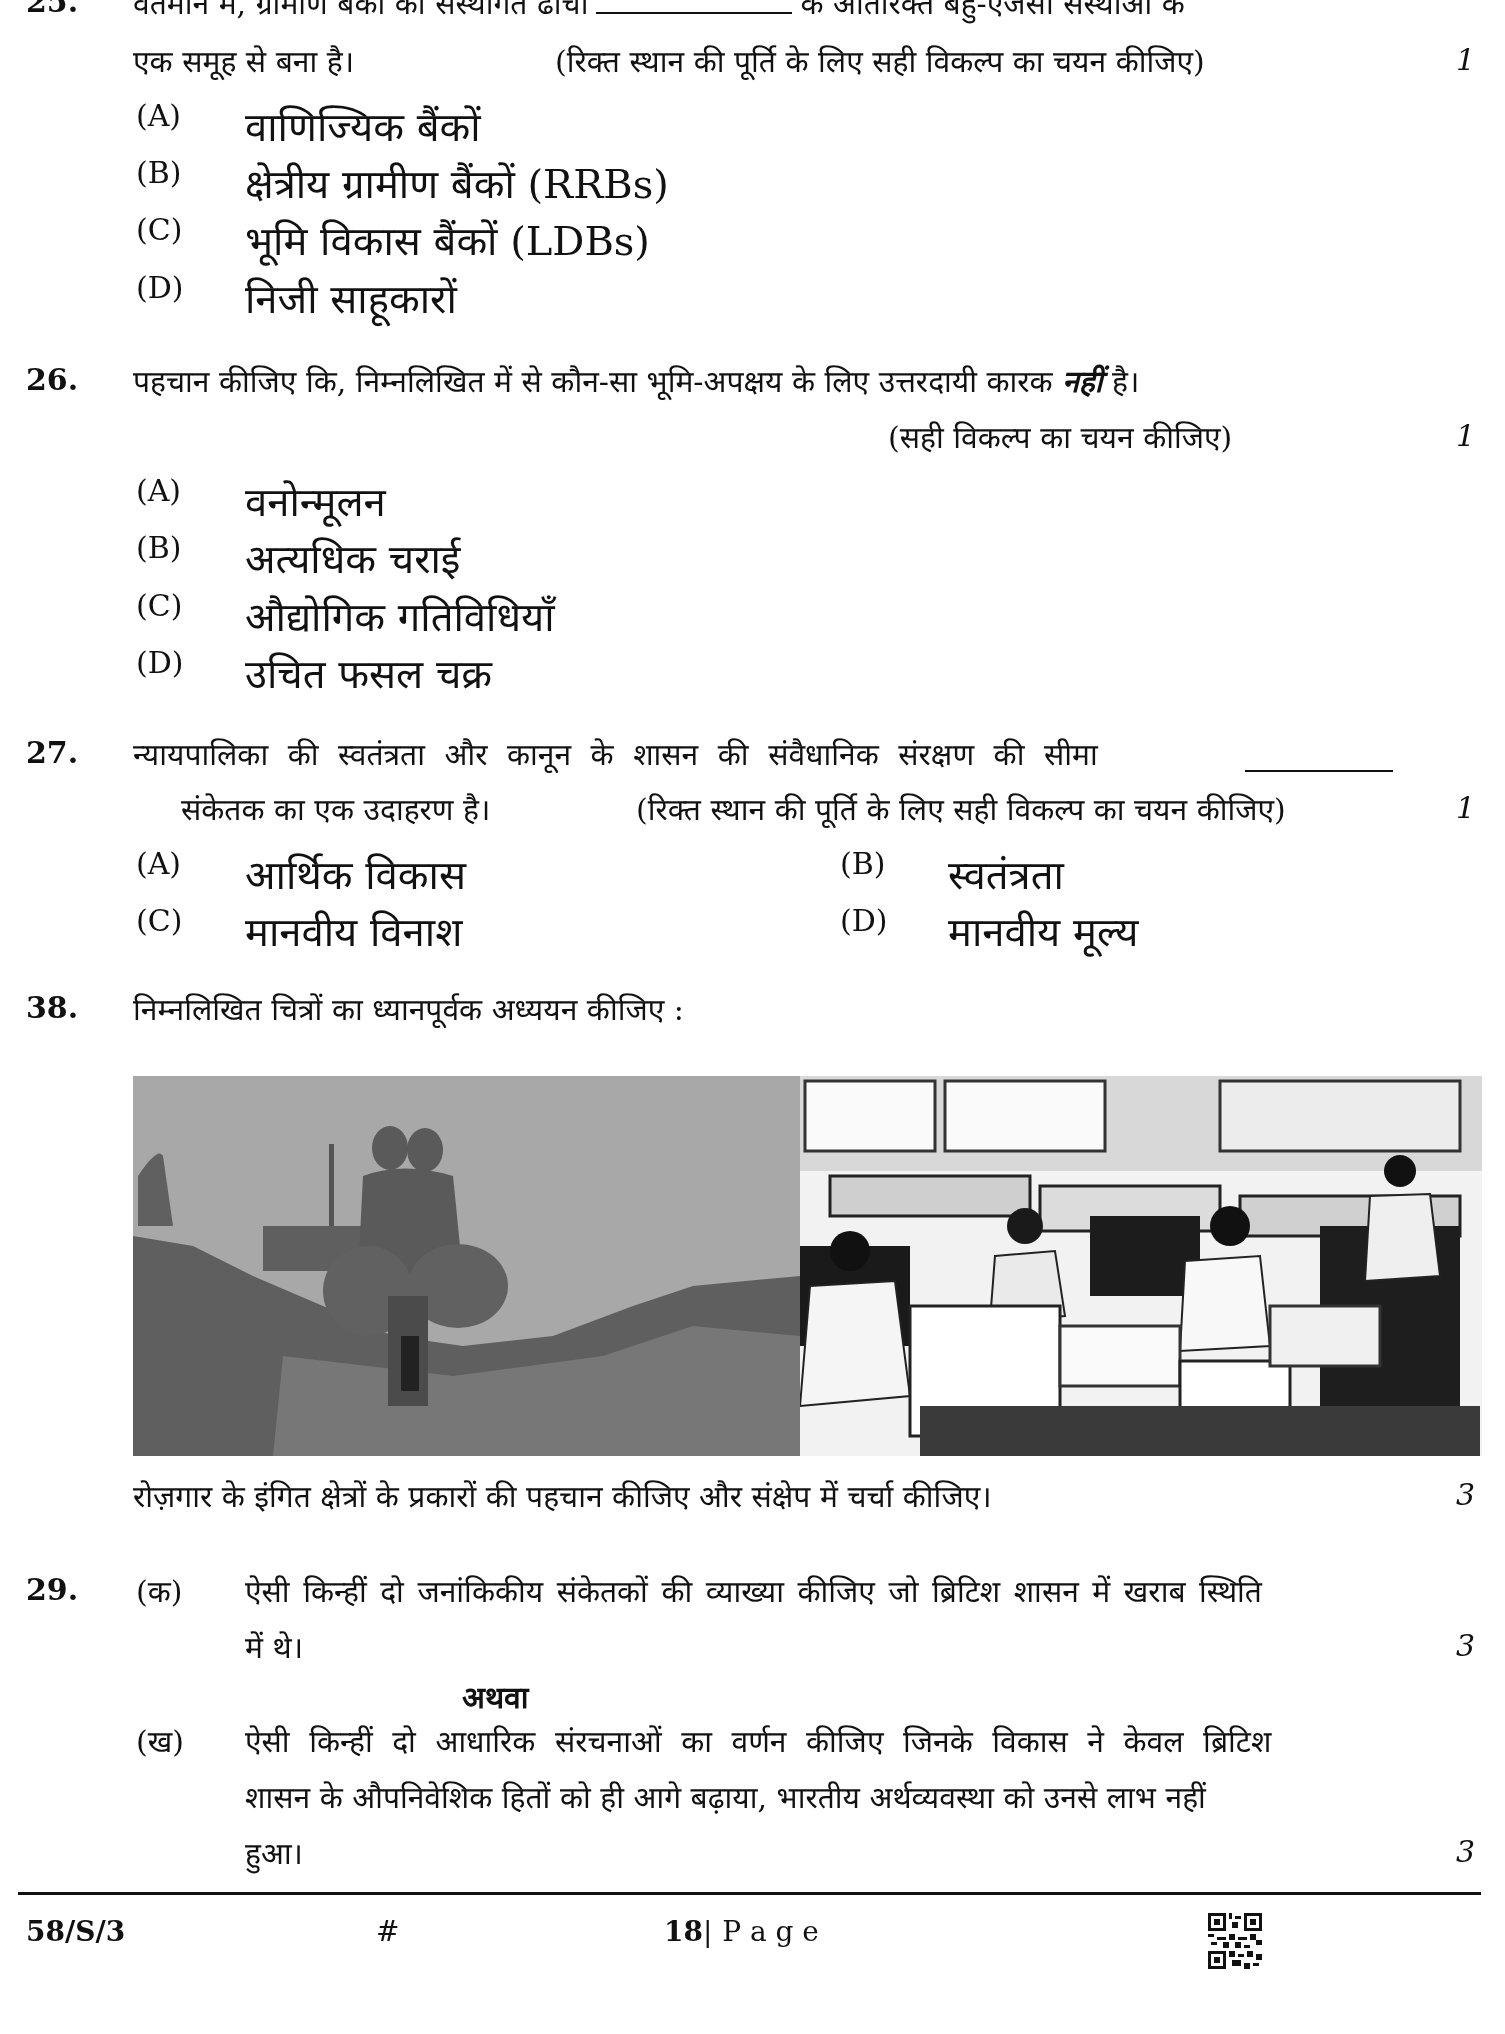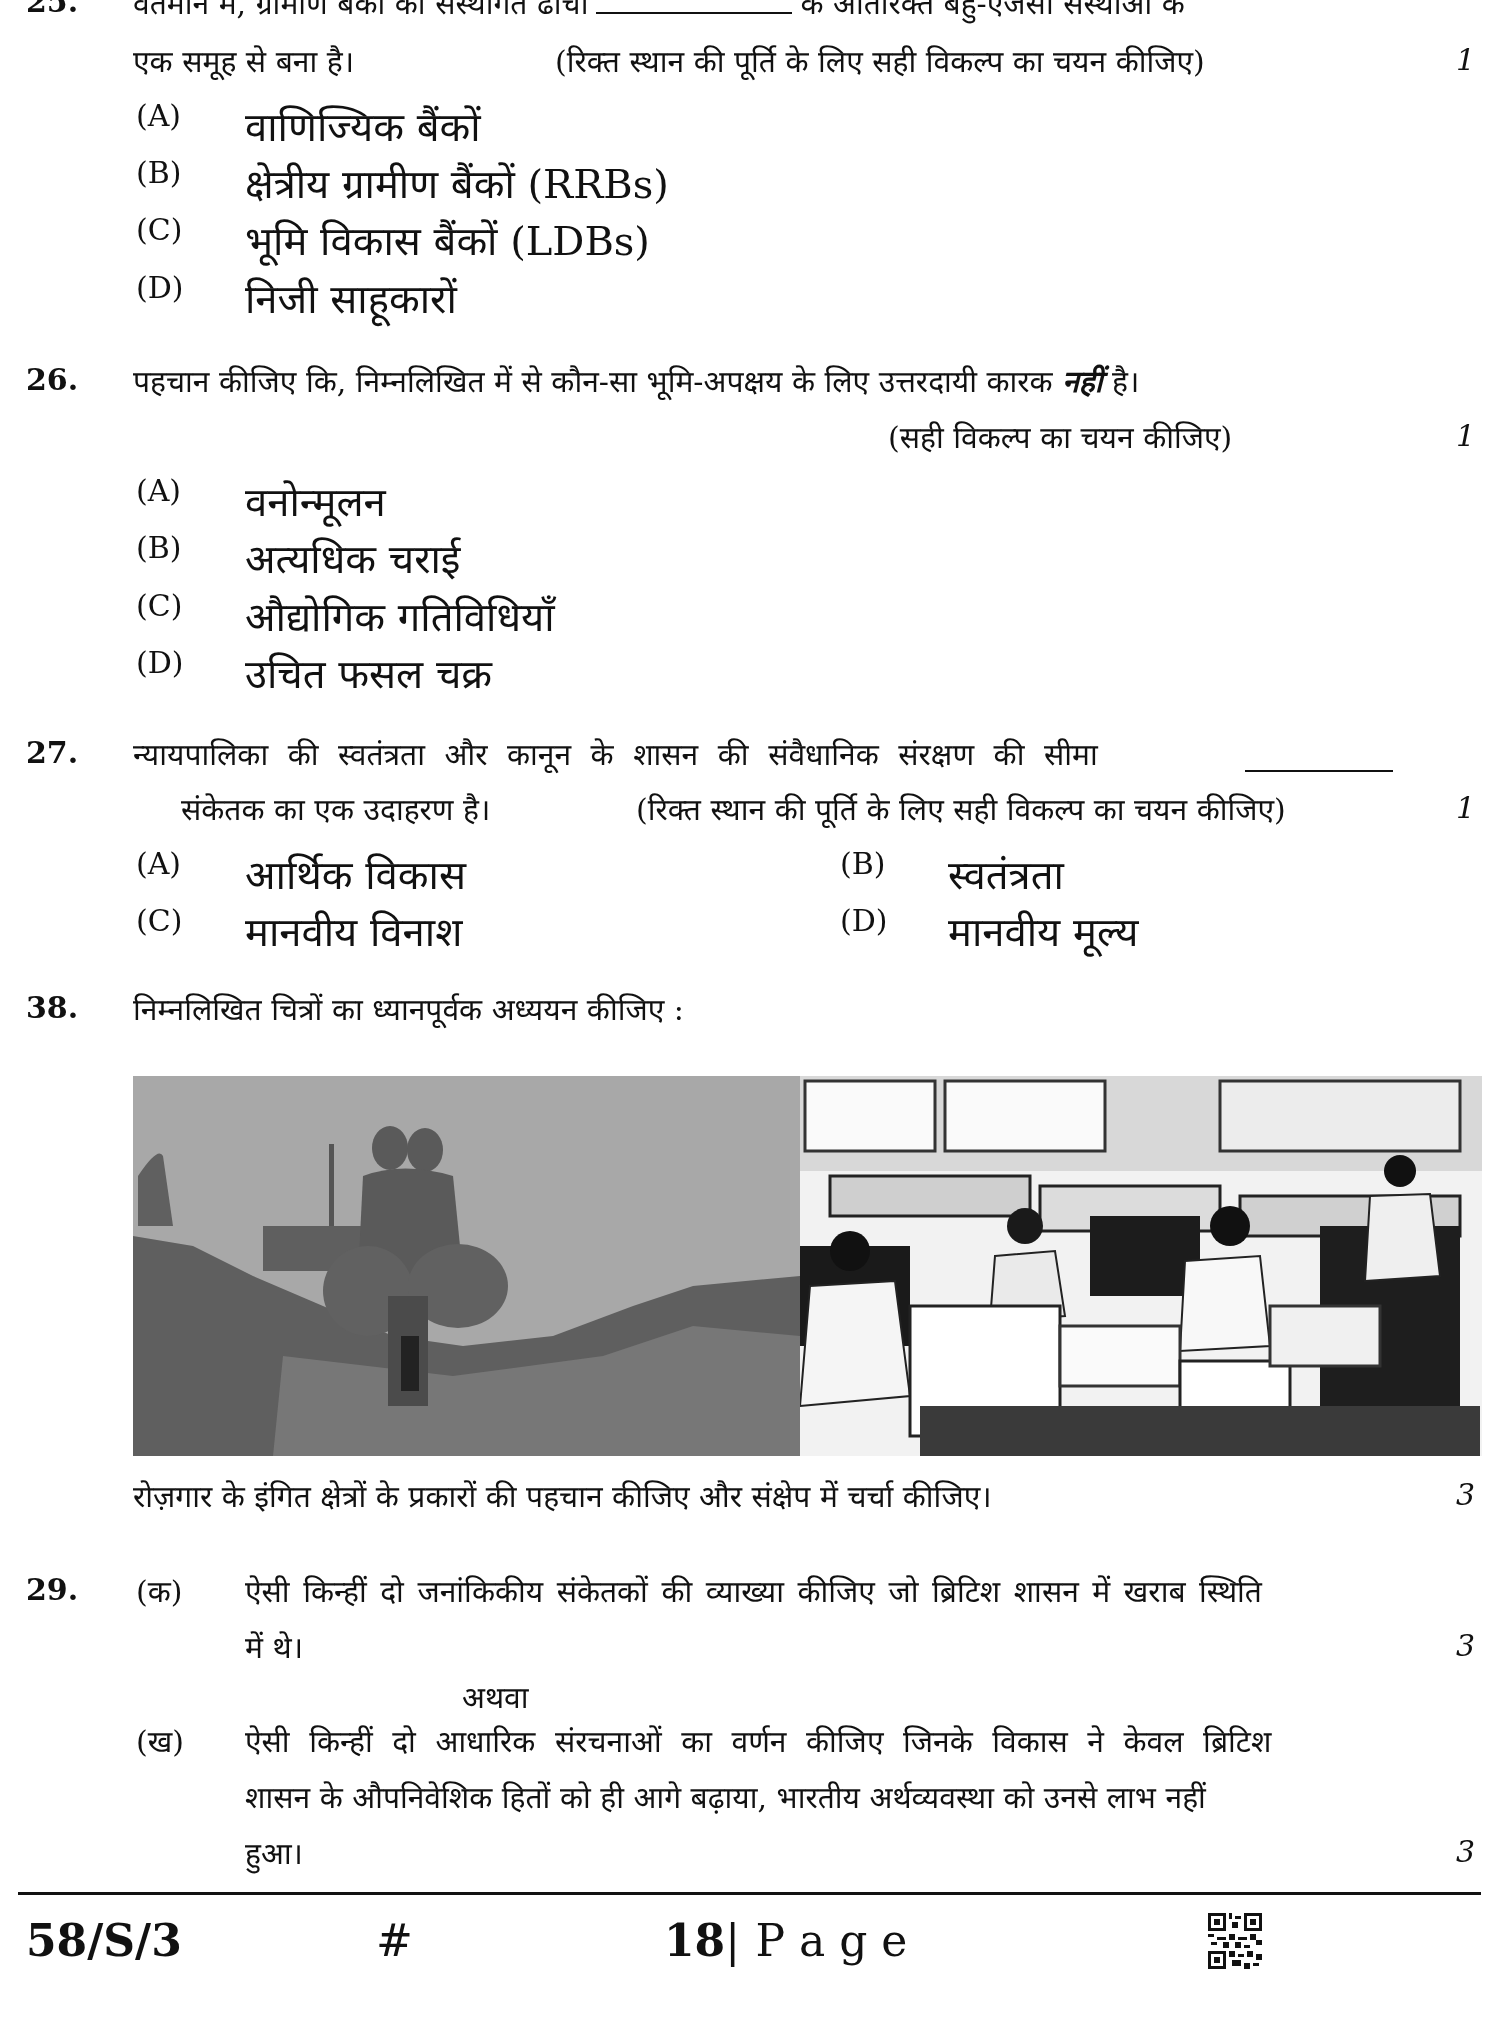--- a/index.html
+++ b/index.html
@@ -10,21 +10,21 @@
     }
     .abs { position: absolute; white-space: nowrap; }
     .qnum { font-weight: bold; font-size: 30px; left: 26px; }
     .txt { font-size: 30px; line-height: 40px; }
     .marks { font-style: italic; font-size: 30px; right: 30px; }
     .opt-label { font-size: 30px; }
     .opt-text { font-size: 40px; }
     .bold-word { font-weight: bold; font-style: italic; }
     .blank { display: inline-block; border-bottom: 2px solid #111; vertical-align: baseline; height: 2px; margin: 0 8px; }
     .rule { position: absolute; left: 18px; right: 24px; top: 1892px; height: 3px; background: #111; }
-    .footer { font-size: 44px; top: 1915px; }
+    .footer { font-size: 28px; top: 1915px; }
     .photo { position: absolute; top: 1076px; height: 380px; overflow: hidden; }
     .photo-left { left: 133px; width: 667px; background: #a9a9a9; }
     .photo-right { left: 800px; width: 682px; background: #e8e8e8; }
     .qr { position: absolute; left: 1208px; top: 1913px; width: 54px; height: 56px; }
   </style>
 </head>
 <body>
 
 <div class="abs qnum" style="top:-16px;">25.</div>
 <div class="abs txt" style="left:133px; top:-16px;">
@@ -140,21 +140,21 @@
 
 <div class="abs txt" style="left:133px; top:1477px;">रोज़गार के इंगित क्षेत्रों के प्रकारों की पहचान कीजिए और संक्षेप में चर्चा कीजिए।</div>
 <div class="abs marks" style="top:1477px;">3</div>
 
 <div class="abs qnum" style="top:1572px;">29.</div>
 <div class="abs txt" style="left:136px; top:1572px;">(क)</div>
 <div class="abs txt" style="left:245px; top:1572px; word-spacing:4px;text-align:right;">ऐसी किन्हीं दो जनांकिकीय संकेतकों की व्याख्या कीजिए जो ब्रिटिश शासन में खराब स्थिति</div>
 <div class="abs txt" style="left:245px; top:1628px;">में थे।</div>
 <div class="abs marks" style="top:1628px;">3</div>
 
-<div class="abs txt" style="left:462px; top:1678px; font-weight:normal;">अथवा</div>
+<div class="abs txt" style="left:462px; top:1678px; font-weight:bold;">अथवा</div>
 
 <div class="abs txt" style="left:136px; top:1722px;">(ख)</div>
 <div class="abs txt" style="left:245px; top:1722px; word-spacing:10px;">ऐसी किन्हीं दो आधारिक संरचनाओं का वर्णन कीजिए जिनके विकास ने केवल ब्रिटिश</div>
 <div class="abs txt" style="left:245px; top:1778px;">शासन के औपनिवेशिक हितों को ही आगे बढ़ाया, भारतीय अर्थव्यवस्था को उनसे लाभ नहीं</div>
 <div class="abs txt" style="left:245px; top:1834px;">हुआ।</div>
 <div class="abs marks" style="top:1834px;">3</div>
 
 <div class="rule"></div>
 <div class="abs footer" style="left:26px; font-weight:bold;">58/S/3</div>
 <div class="abs footer" style="left:376px;">#</div>

